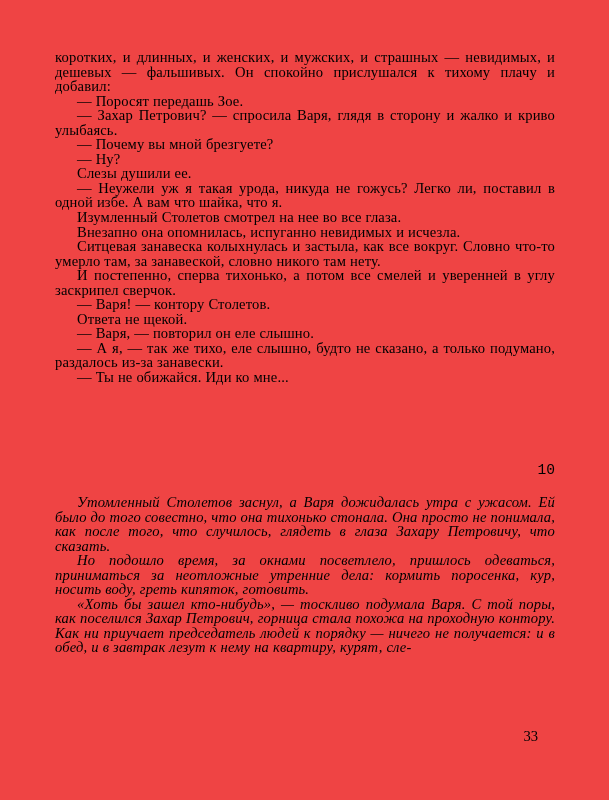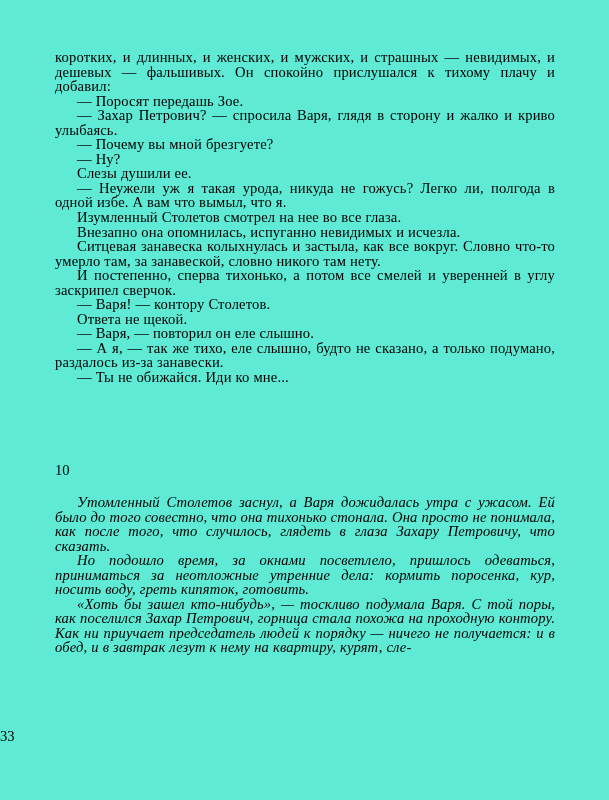--- a/index.html
+++ b/index.html
@@ -11,21 +11,21 @@
     width: 609px;
     height: 800px;
     font-family: "Liberation Serif", "DejaVu Serif", serif;
     color: #000000;
     -webkit-font-smoothing: antialiased;
   }
   .page {
     position: relative;
     width: 609px;
     height: 800px;
-    background: #5eead4;
+    background: #ef4444;
     box-sizing: border-box;
   }
   .text-block {
     position: absolute;
     left: 55px;
     top: 50px;
     width: 500px;
   }
   p.para {
     margin: 0;
@@ -45,47 +45,48 @@
     left: 55px;
     top: 495px;
     width: 500px;
     font-style: italic;
   }
   .sec-num-wrap {
     position: absolute;
     left: 55px;
     top: 463px;
     width: 500px;
-    text-align: left;
+    text-align: right;
     font-size: 14.6px;
     line-height: 14.55px;
+    font-family: Liberation Mono, monospace;
   }
   .folio {
     position: absolute;
     left: 0;
     top: 728px;
     width: 538px;
-    text-align: left;
+    text-align: right;
     font-size: 14.6px;
     line-height: 16px;
   }
 </style>
 </head>
 <body>
 
 <div class="page">
 
   <div class="text-block">
     <p class="para no-indent">коротких, и длинных, и женских, и мужских, и страшных — невидимых, и дешевых — фальшивых. Он спокойно прислушался к тихому плачу и добавил:</p>
     <p class="para">— Поросят передашь Зое.</p>
     <p class="para">— Захар Петрович? — спросила Варя, глядя в сторону и жалко и криво улыбаясь.</p>
     <p class="para">— Почему вы мной брезгуете?</p>
     <p class="para">— Ну?</p>
     <p class="para">Слезы душили ее.</p>
-    <p class="para">— Неужели уж я такая урода, никуда не гожусь? Легко ли, полгода в одной избе. А вам что вымыл, что я.</p>
+    <p class="para">— Неужели уж я такая урода, никуда не гожусь? Легко ли, поставил в одной избе. А вам что шайка, что я.</p>
     <p class="para">Изумленный Столетов смотрел на нее во все глаза.</p>
     <p class="para">Внезапно она опомнилась, испуганно невидимых и исчезла.</p>
     <p class="para">Ситцевая занавеска колыхнулась и застыла, как все вокруг. Словно что-то умерло там, за занавеской, словно никого там нету.</p>
     <p class="para">И постепенно, сперва тихонько, а потом все смелей и уверенней в углу заскрипел сверчок.</p>
     <p class="para">— Варя! — контору Столетов.</p>
     <p class="para">Ответа не щекой.</p>
     <p class="para">— Варя, — повторил он еле слышно.</p>
     <p class="para">— А я, — так же тихо, еле слышно, будто не сказано, а только подумано, раздалось из-за занавески.</p>
     <p class="para">— Ты не обижайся. Иди ко мне...</p>
   </div>

